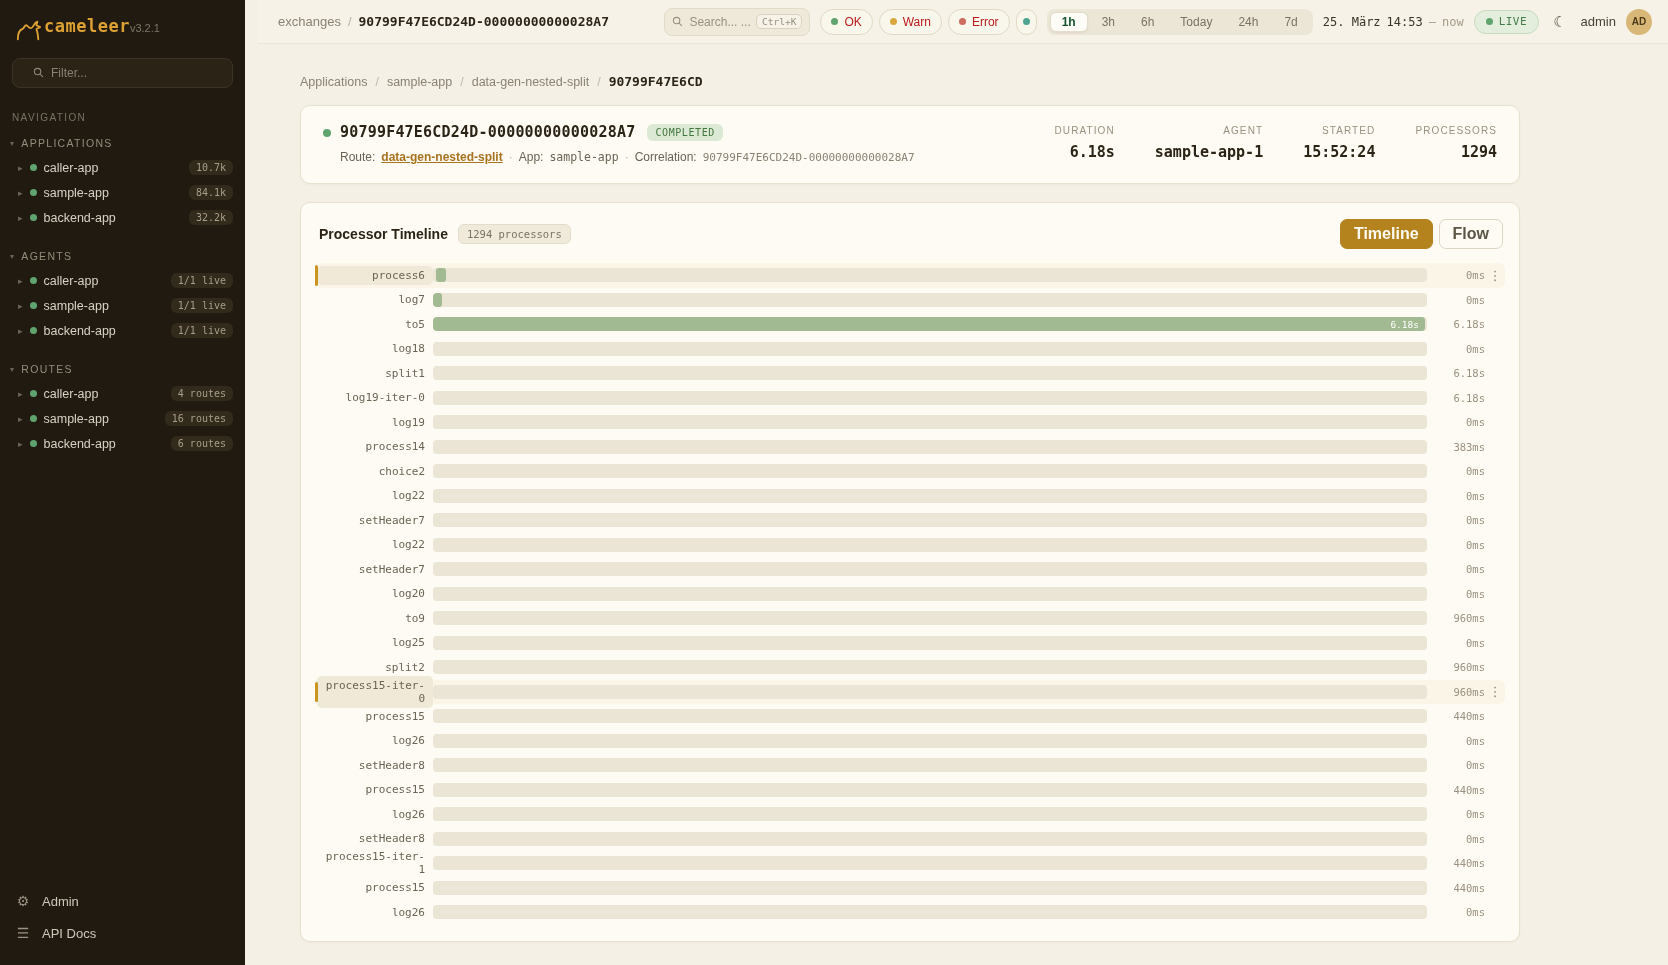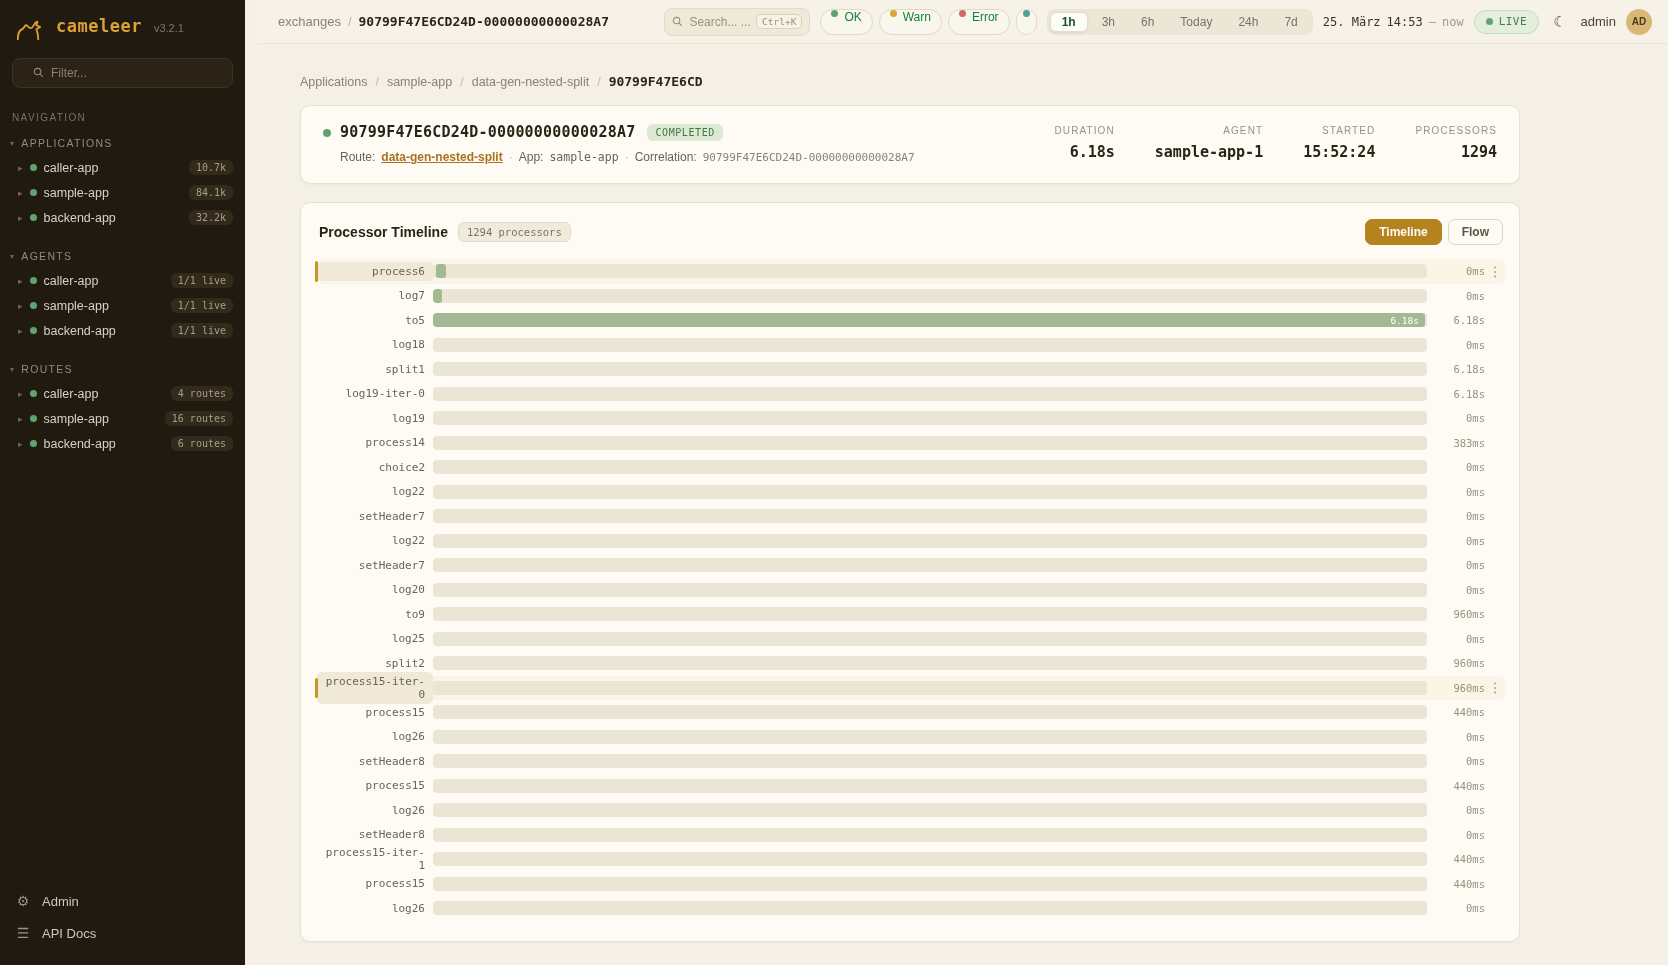--- a/index.html
+++ b/index.html
@@ -4,21 +4,21 @@
 <style>
   * { margin:0; padding:0; box-sizing:border-box; }
   html,body { width:1668px; height:965px; overflow:hidden;
     font-family:"Liberation Sans", sans-serif; background:#f4f0e5; }
 
   .app { display:flex; width:100%; height:100%; }
 
   
   .sidebar { width:245px; min-width:245px; height:100%; background:#201a11;
     color:#d6d0c2; display:flex; flex-direction:column; }
-  .logo-row { display:flex; align-items:baseline; gap:12px; padding:16px 14px 14px 14px; cursor:pointer; }
+  .logo-row { display:flex; align-items:baseline; gap:0; padding:16px 14px 14px 14px; cursor:pointer; }
   .logo-icon { align-self:center; width:30px; height:26px; }
   .logo-text { font-family:"DejaVu Sans Mono", monospace; font-size:17px; font-weight:bold; color:#dda032; letter-spacing:0.5px; }
   .logo-ver { font-size:11px; color:#7d7668; }
   .filter-box { margin:2px 12px 18px 12px; height:30px; background:#2a2316; border:1px solid #3b3424;
     border-radius:8px; display:flex; align-items:center; gap:7px; padding:0 20px; color:#8f8778; }
   .filter-box input { background:transparent; border:none; outline:none; color:#cfc8ba; font-size:12px; width:100%; }
   .filter-box input::placeholder { color:#8a8273; }
   .nav-label { padding:6px 12px; font-size:10px; letter-spacing:1.4px; color:#7a7263; margin-bottom:4px; }
   .nav-section { margin-bottom:16px; }
   .sec-title { display:flex; align-items:center; gap:6px; padding:4px 12px 6px 10px;
@@ -43,22 +43,22 @@
   .hcrumb { display:flex; align-items:center; gap:7px; font-size:13px; color:#8a8273; white-space:nowrap; }
   .hcrumb .sep { color:#b9b1a0; }
   .hcrumb .hid { font-family:"DejaVu Sans Mono", monospace; font-weight:bold; color:#2c2517; font-size:13px; }
   .search-box { margin-left:auto; width:146px; height:28px; background:#efe9da; border:1px solid #e2dbc8;
     border-radius:8px; display:flex; align-items:center; gap:6px; padding:0 7px; color:#9a9181; }
   .search-box input { background:transparent; border:none; outline:none; font-size:12px; width:100%; color:#5c5546; }
   .search-box input::placeholder { color:#9a9181; }
   .kbd { font-family:"DejaVu Sans Mono", monospace; font-size:9.5px; color:#9a9181; border:1px solid #d9d2bf;
     background:#f6f2e7; border-radius:5px; padding:1px 5px; white-space:nowrap; }
   .chip-group { display:flex; gap:6px; }
-  .chip { height:26px; display:flex; gap:6px; padding:0 10px; border-radius:13px;
-    border:1px solid #e0d9c6; background:#f9f6ec; font-size:12px; color:#15803d; cursor:pointer; white-space:nowrap; }
+  .chip { height:26px; display:flex; align-items:center; gap:6px; padding:0 10px; border-radius:13px;
+    border:1px solid #e0d9c6; background:#f9f6ec; font-size:12px; color:#b91c1c; cursor:pointer; white-space:nowrap; }
   .chip.dot-only { padding:0 6px; }
   .time-group { display:flex; gap:2px; background:#ece6d6; border-radius:8px; padding:3px; }
   .time-btn { border:none; background:transparent; font-size:12px; color:#7a7264; padding:3px 12px;
     border-radius:6px; cursor:pointer; font-family:inherit; white-space:nowrap; }
   .time-btn.sel { background:#fdfcf6; color:#14532d; border:1px solid #e3dcca; box-shadow:0 1px 2px rgba(60,50,20,0.08); padding:2px 11px;font-weight:bold; }
   .time-display { font-family:"DejaVu Sans Mono", monospace; font-size:12px; color:#3a3326; white-space:nowrap;
     display:flex; gap:6px; align-items:flex-end; }
   .time-display .dim { color:#a39a87; }
   .live-badge { height:24px; display:flex; align-items:center; gap:6px; padding:0 11px; border-radius:12px;
     background:#e3efdc; border:1px solid #c6dcbd; color:#467c4e; font-family:"DejaVu Sans Mono", monospace;
@@ -92,21 +92,21 @@
   .stat { text-align:right; }
   .stat-label { font-size:10px; letter-spacing:1.1px; color:#9a9181; }
   .stat-value { margin-top:7px; font-family:"DejaVu Sans Mono", monospace; font-weight:bold; font-size:15px; color:#2b2416; }
 
   .timeline-card { margin-top:18px; padding:16px 14px 20px 16px; height:740px; overflow:hidden; }
   .tl-header { display:flex; align-items:center; gap:10px; padding:0 2px 14px 2px; }
   .tl-title { font-size:14px; font-weight:bold; color:#2b2416; }
   .tl-badge { background:#f0eadb; border:1px solid #e3dcca; color:#7a7264; border-radius:6px;
     font-family:"DejaVu Sans Mono", monospace; font-size:10.5px; padding:3px 8px; }
   .tl-views { margin-left:auto; display:flex; gap:6px; }
-  .view-btn { border:1px solid #ddd6c3; background:#fdfbf4; color:#5c5546; font-size:12px; font-weight:bold;
+  .view-btn { border:1px solid #ddd6c3; background:#fdfbf4; color:#5c5546; font-size:16px; font-weight:bold;
     padding:5px 13px; border-radius:7px; cursor:pointer; font-family:inherit; }
   .view-btn.sel { background:#b5831e; border-color:#b5831e; color:#fdfbf4; }
 
   .tl-rows { }
   .tl-row { display:flex; align-items:center; height:24.5px; position:relative; border-radius:6px; }
   .tl-row.sel { background:rgba(201,148,31,0.06); }
   .tl-row.sel::before { content:""; position:absolute; left:-2px; top:2px; bottom:2px; width:3px;
     background:#c9941f; border-radius:2px; }
   .tl-label { width:116px; min-width:116px; text-align:right; font-family:"DejaVu Sans Mono", monospace;
     font-size:11px; color:#6b6456; padding:3px 8px 3px 4px; border-radius:5px; }

